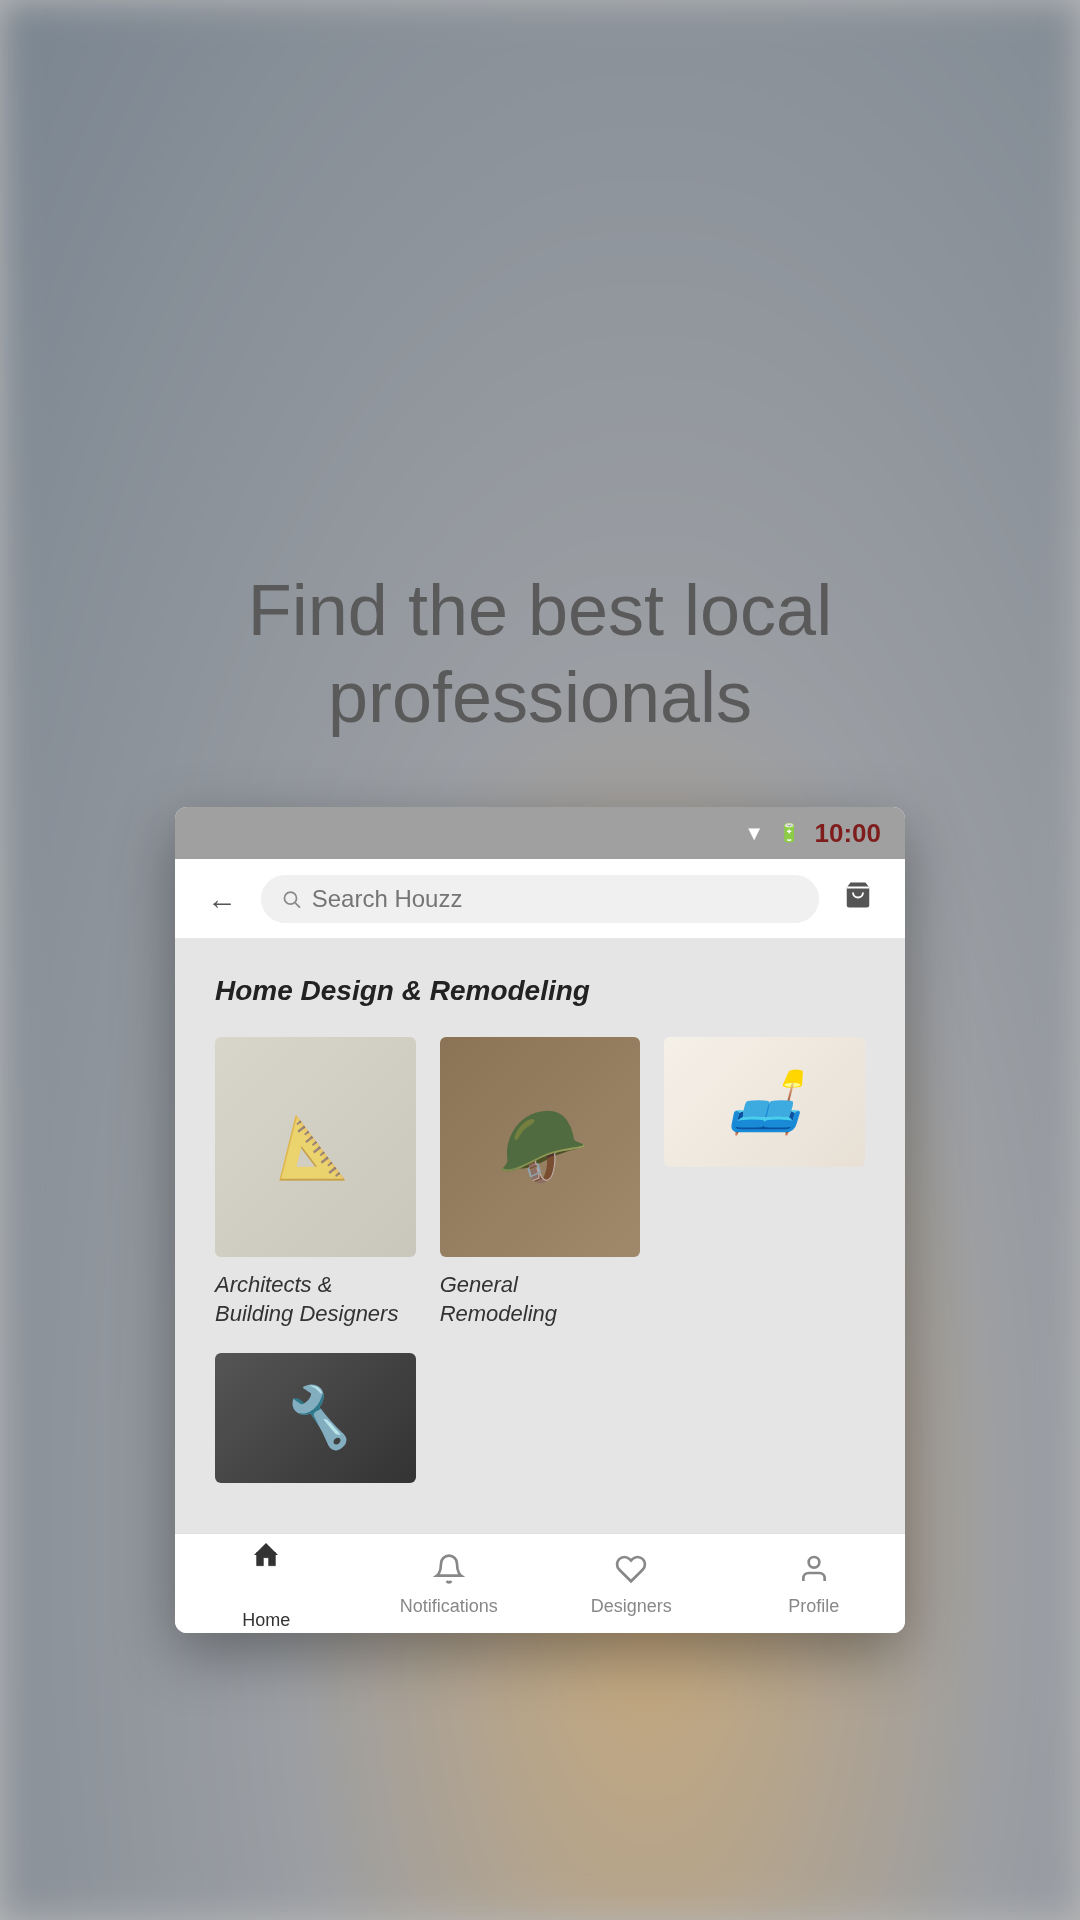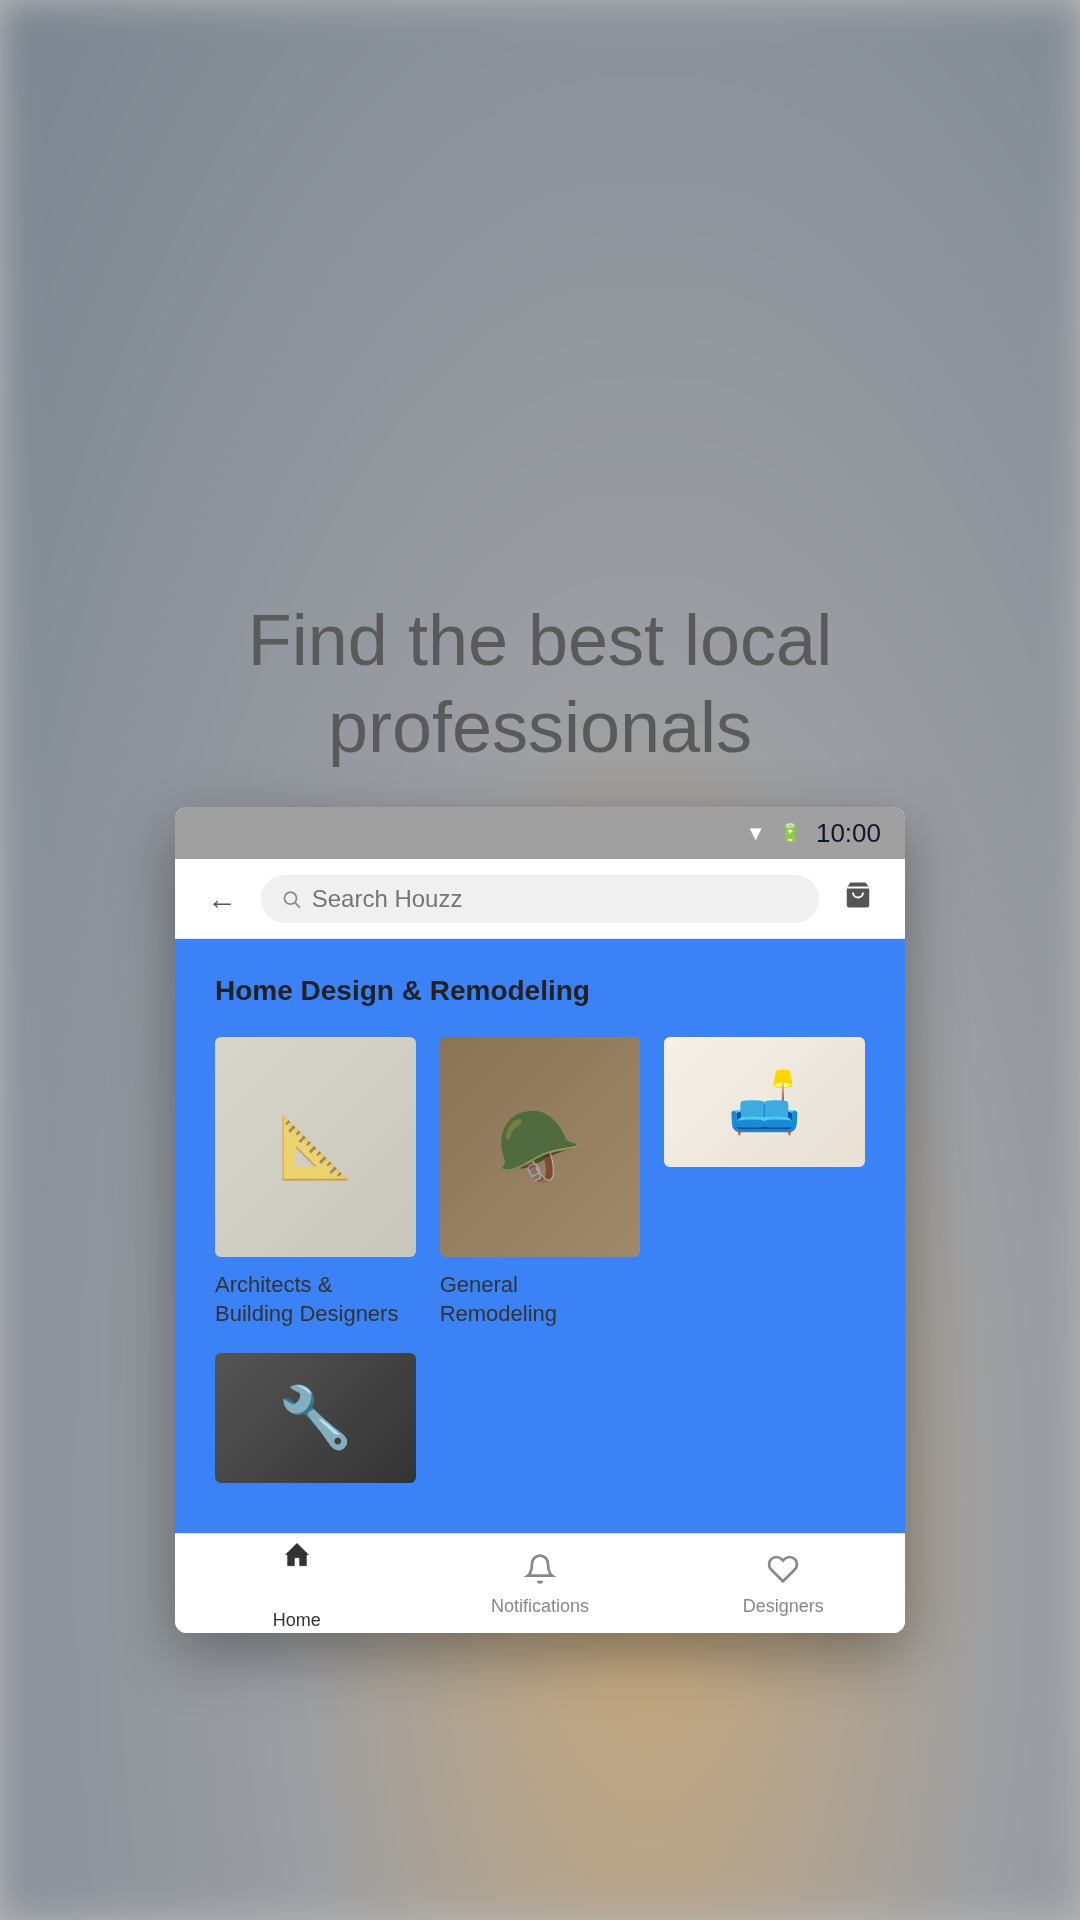--- a/index.html
+++ b/index.html
@@ -34,21 +34,20 @@
       text-align: center;
       color: #555;
       z-index: 2;
       width: 700px;
     }
     .hero-text h1 {
       font-size: 72px;
       font-weight: 300;
       line-height: 1.2;
       color: #5a5a5a;
-      margin-top: 30px;
     }
 
     
     .phone {
       position: relative;
       z-index: 3;
       width: 730px;
       background: #fff;
       border-radius: 12px;
       overflow: hidden;
@@ -69,23 +68,23 @@
     }
     .status-bar .wifi-icon {
       color: #fff;
       font-size: 20px;
     }
     .status-bar .battery-icon {
       color: #fff;
       font-size: 18px;
     }
     .status-bar .time {
-      color: #0f172a;
+      color: #7f1d1d;
       font-size: 26px;
-      font-weight: 400;
+      font-weight: 700;
     }
 
     
     .top-bar {
       background: #fff;
       display: flex;
       align-items: center;
       padding: 0 24px;
       height: 80px;
       border-bottom: 1px solid #e8e8e8;
@@ -117,21 +116,22 @@
     .cart-btn {
       font-size: 30px;
       color: #555;
       cursor: pointer;
       padding: 8px;
     }
 
     
     .content {
       padding: 36px 40px;
-      background: #3b82f6;
+      background: #e5e5e5;
+      font-style: italic;
     }
     .section-title {
       font-size: 28px;
       font-weight: 700;
       color: #222;
       margin-bottom: 30px;
     }
 
     
     .grid {
@@ -357,16 +357,25 @@
 
       <div class="nav-item">
         <span class="nav-icon">
           <svg width="32" height="32" viewBox="0 0 24 24" fill="none" stroke="#888" stroke-width="2">
             <path d="M20.84 4.61a5.5 5.5 0 00-7.78 0L12 5.67l-1.06-1.06a5.5 5.5 0 00-7.78 7.78l1.06 1.06L12 21.23l7.78-7.78 1.06-1.06a5.5 5.5 0 000-7.78z"></path>
           </svg>
         </span>
         <span class="nav-label">Designers</span>
       </div>
 
+      <div class="nav-item">
+        <span class="nav-icon">
+          <svg width="32" height="32" viewBox="0 0 24 24" fill="none" stroke="#888" stroke-width="2">
+            <path d="M20 21v-2a4 4 0 00-4-4H8a4 4 0 00-4 4v2"></path>
+            <circle cx="12" cy="7" r="4"></circle>
+          </svg>
+        </span>
+        <span class="nav-label">Profile</span>
+      </div>
 
     </div>
   </div>
 </div>
 
 </body></html>

